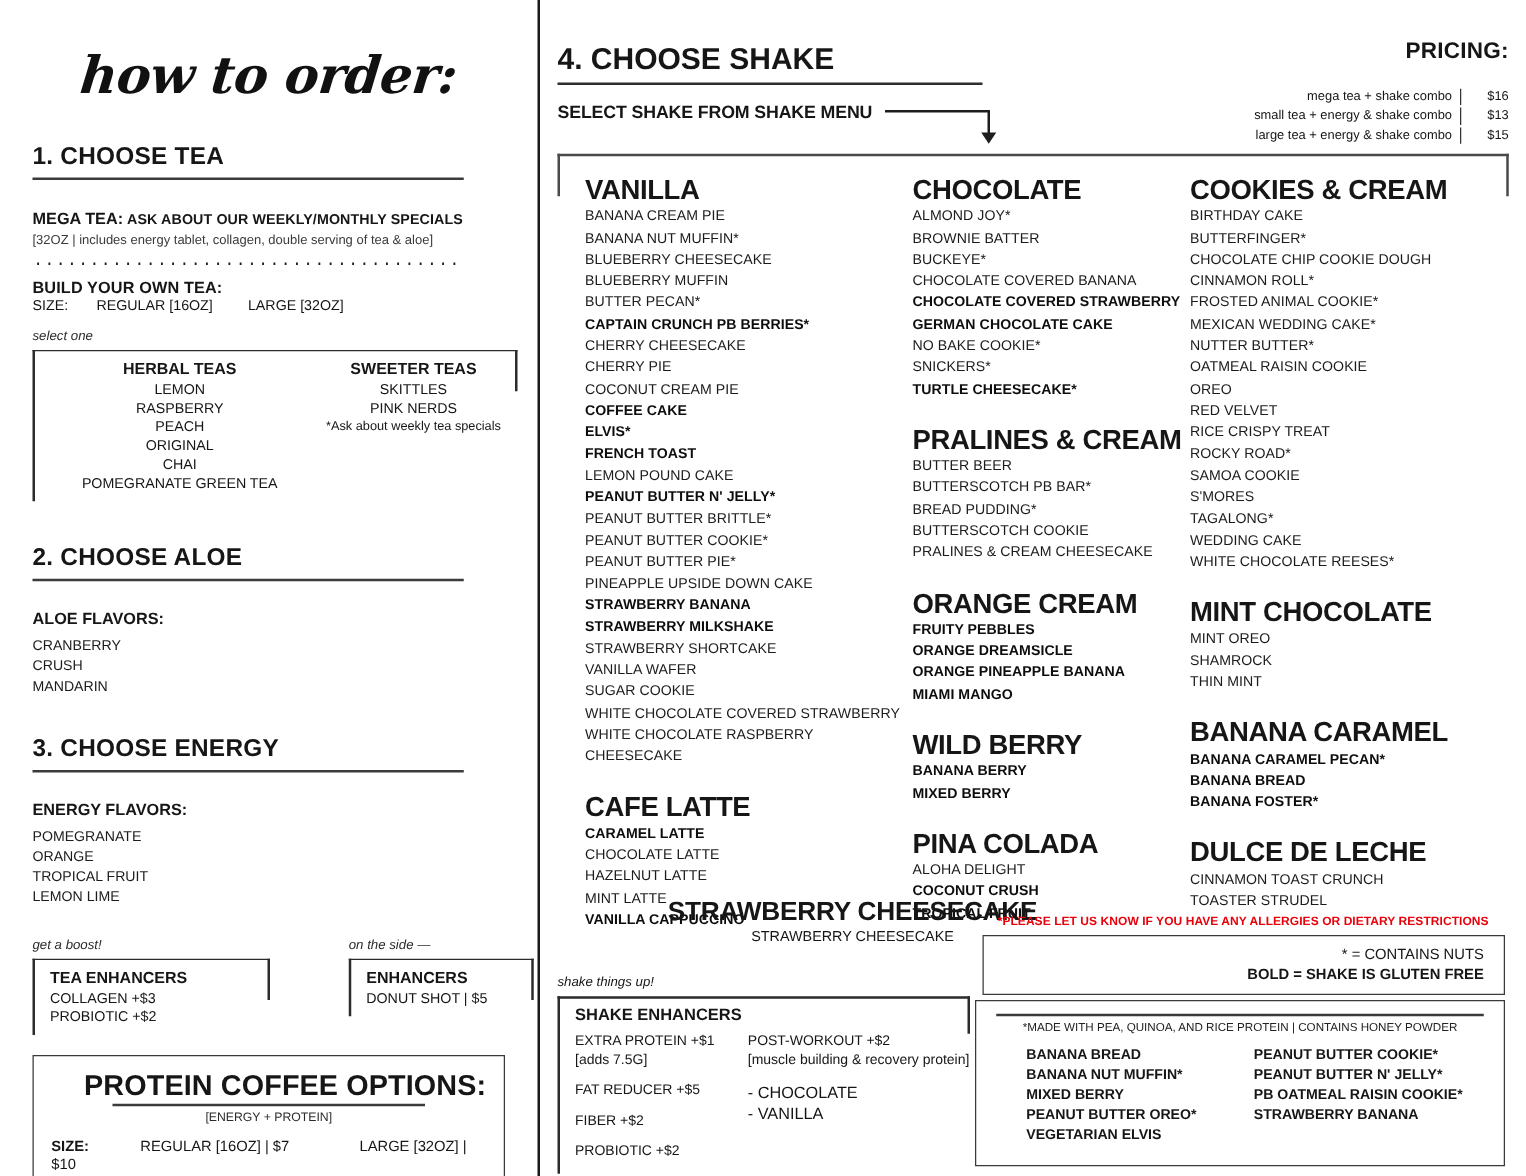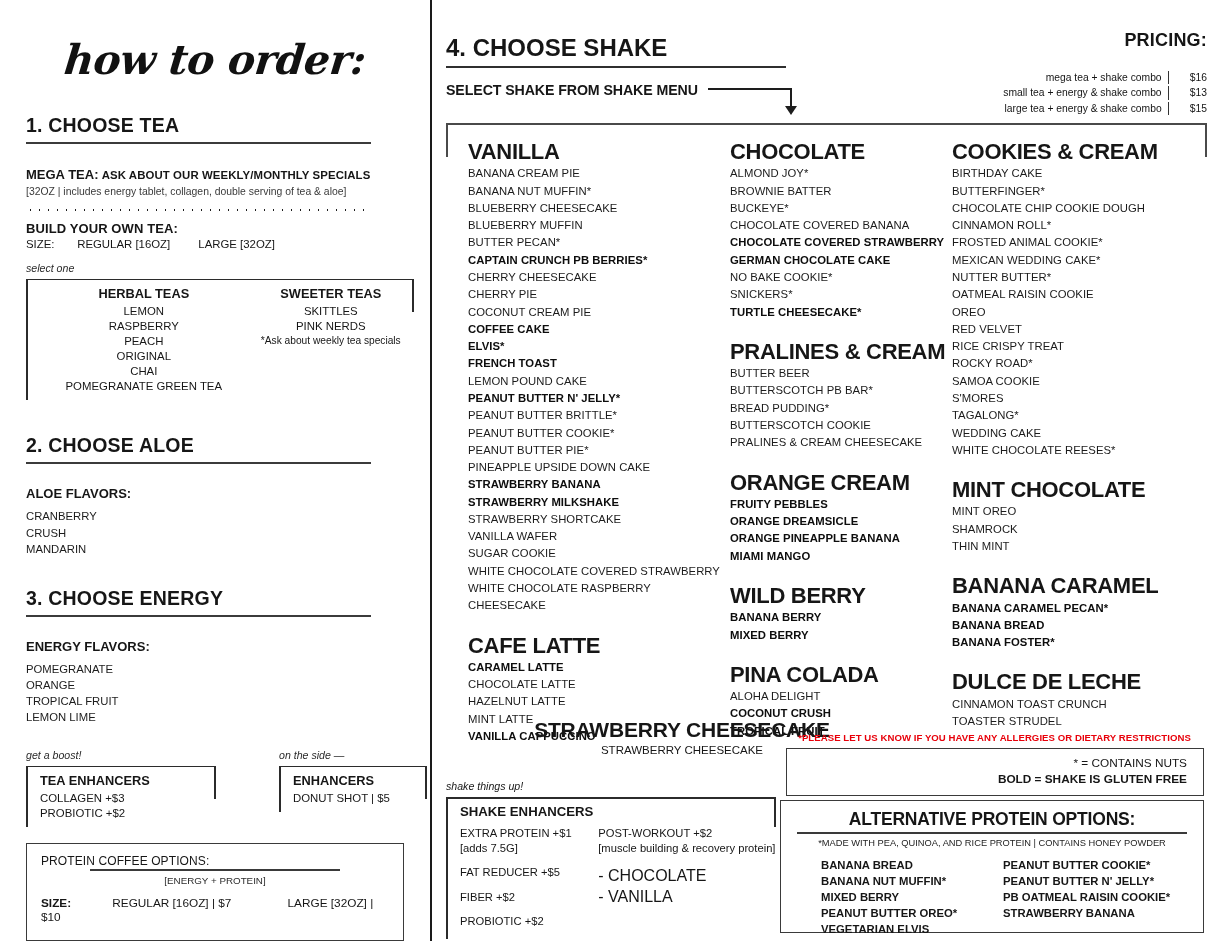--- a/index.html
+++ b/index.html
@@ -75,21 +75,21 @@
   .flav-head{ font-weight:bold; font-size:13px; margin-top:22px;}
   .flav-list{ margin-top:7px; }
   .flav-list .li{ font-size:11.3px; line-height:1.42; color:#1c1c1c;}
 
   .boost-row{ display:flex; margin-top:24px;justify-content:space-between; }
   .boost-row .bcol{ }
 
   .protein-box{
     margin-top:16px; border:1.6px solid #3a3a3a; padding:10px 14px 16px 14px;
   }
-  .protein-title{ font-size:12px; font-weight:normal; text-align:left; letter-spacing:0.1px;}
+  .protein-title{ font-size:23px; font-weight:bold; text-align:right; letter-spacing:0.1px;}
   .protein-rule{ height:2px; background:#3a3a3a; width:250px; margin:1px auto 4px auto;}
   .protein-sub{ font-size:9.8px; text-align:center; color:#2b2b2b; margin-bottom:10px;}
   .protein-line{ font-size:11.8px; margin-top:9px; }
   .protein-line .k{ display:inline-block; width:68px; font-weight:bold;}
   .protein-line .v1{ display:inline-block; width:172px;}
 
   
   .right{ position:absolute; left:432px; top:0; width:789px; height:941px; padding:0 14px; }
 
   .r-head{ position:relative; margin-top:34px; }
@@ -139,21 +139,21 @@
   .senh{ position:absolute; left:14px; top:797px; width:330px; padding:7px 0 0 14px;}
   .senh::before{ content:""; position:absolute; left:0; top:0; bottom:0; width:1.6px; background:#2b2b2b;}
   .senh::after{ content:""; position:absolute; right:0; top:0; height:30px; width:1.6px; background:#2b2b2b;}
   .senh .topline{ position:absolute; left:0; right:0; top:0; height:1.6px; background:#2b2b2b;}
   .senh-h{ font-size:13.2px; font-weight:bold; margin-bottom:7px;}
   .senh-cols{ display:flex; }
   .senh-cols .sc1{ width:140px;}
   .senh-cols .sc2{ width:180px;}
   .enh-item{ font-size:11.2px; line-height:1.3; margin-bottom:10px;}
   .enh-item .sub{ display:block; }
-  .enh-sub{ font-size:16px; line-height:1.32;}
+  .enh-sub{ font-size:13px; line-height:1.32;}
 
   
   .allergy{
     position:absolute; left:350px; top:732px; width:425px; text-align:center;
     color:#e8000a; font-size:9.6px; font-weight:bold; letter-spacing:0.05px;
   }
   .legend-box{
     position:absolute; left:354px; top:748px; width:418px; height:48px;
     border:1.6px solid #3a3a3a; padding:7px 16px 0 0; text-align:right;
   }
@@ -453,21 +453,20 @@
     </div>
 
     <div class="allergy">*PLEASE LET US KNOW IF YOU HAVE ANY ALLERGIES OR DIETARY RESTRICTIONS</div>
 
     <div class="legend-box">
       <div class="legend-l1">* = CONTAINS NUTS</div>
       <div class="legend-l2">BOLD = SHAKE IS GLUTEN FREE</div>
     </div>
 
     <div class="altbox">
-      <div class="alt-title">ALTERNATIVE PROTEIN OPTIONS:</div>
       <div class="alt-rule"></div>
       <div class="alt-sub">*MADE WITH PEA, QUINOA, AND RICE PROTEIN | CONTAINS HONEY POWDER</div>
       <div class="alt-cols">
         <div class="ac" id="alt-col1">
             <div class="alt-item">BANANA BREAD</div>
             <div class="alt-item">BANANA NUT MUFFIN*</div>
             <div class="alt-item">MIXED BERRY</div>
             <div class="alt-item">PEANUT BUTTER OREO*</div>
             <div class="alt-item">VEGETARIAN ELVIS</div>
           </div>

